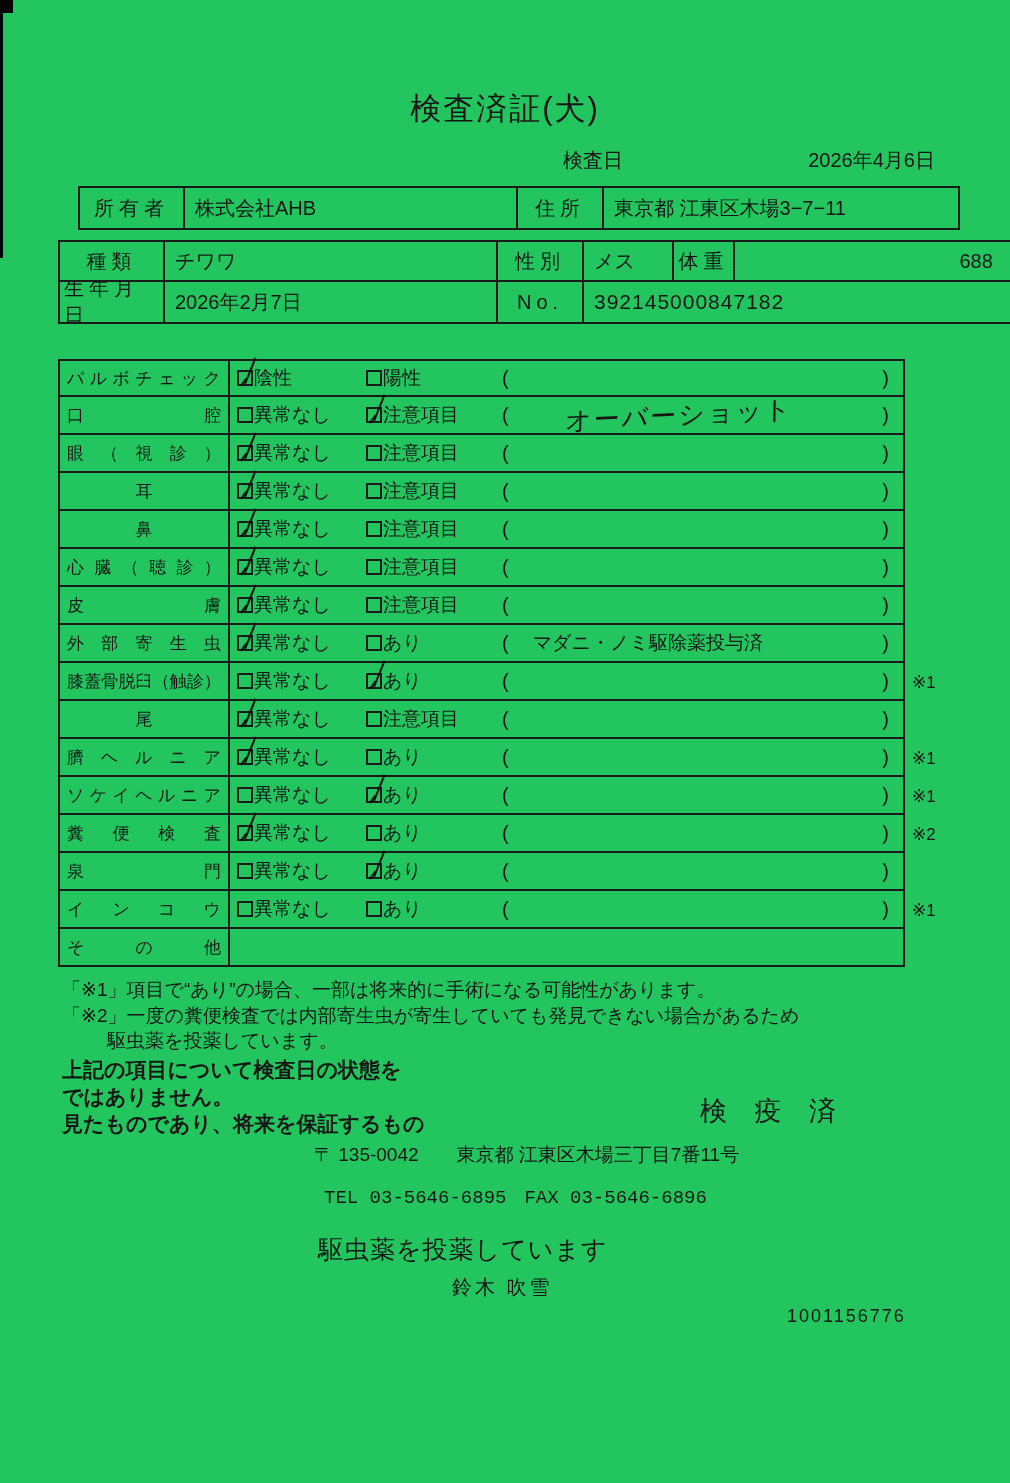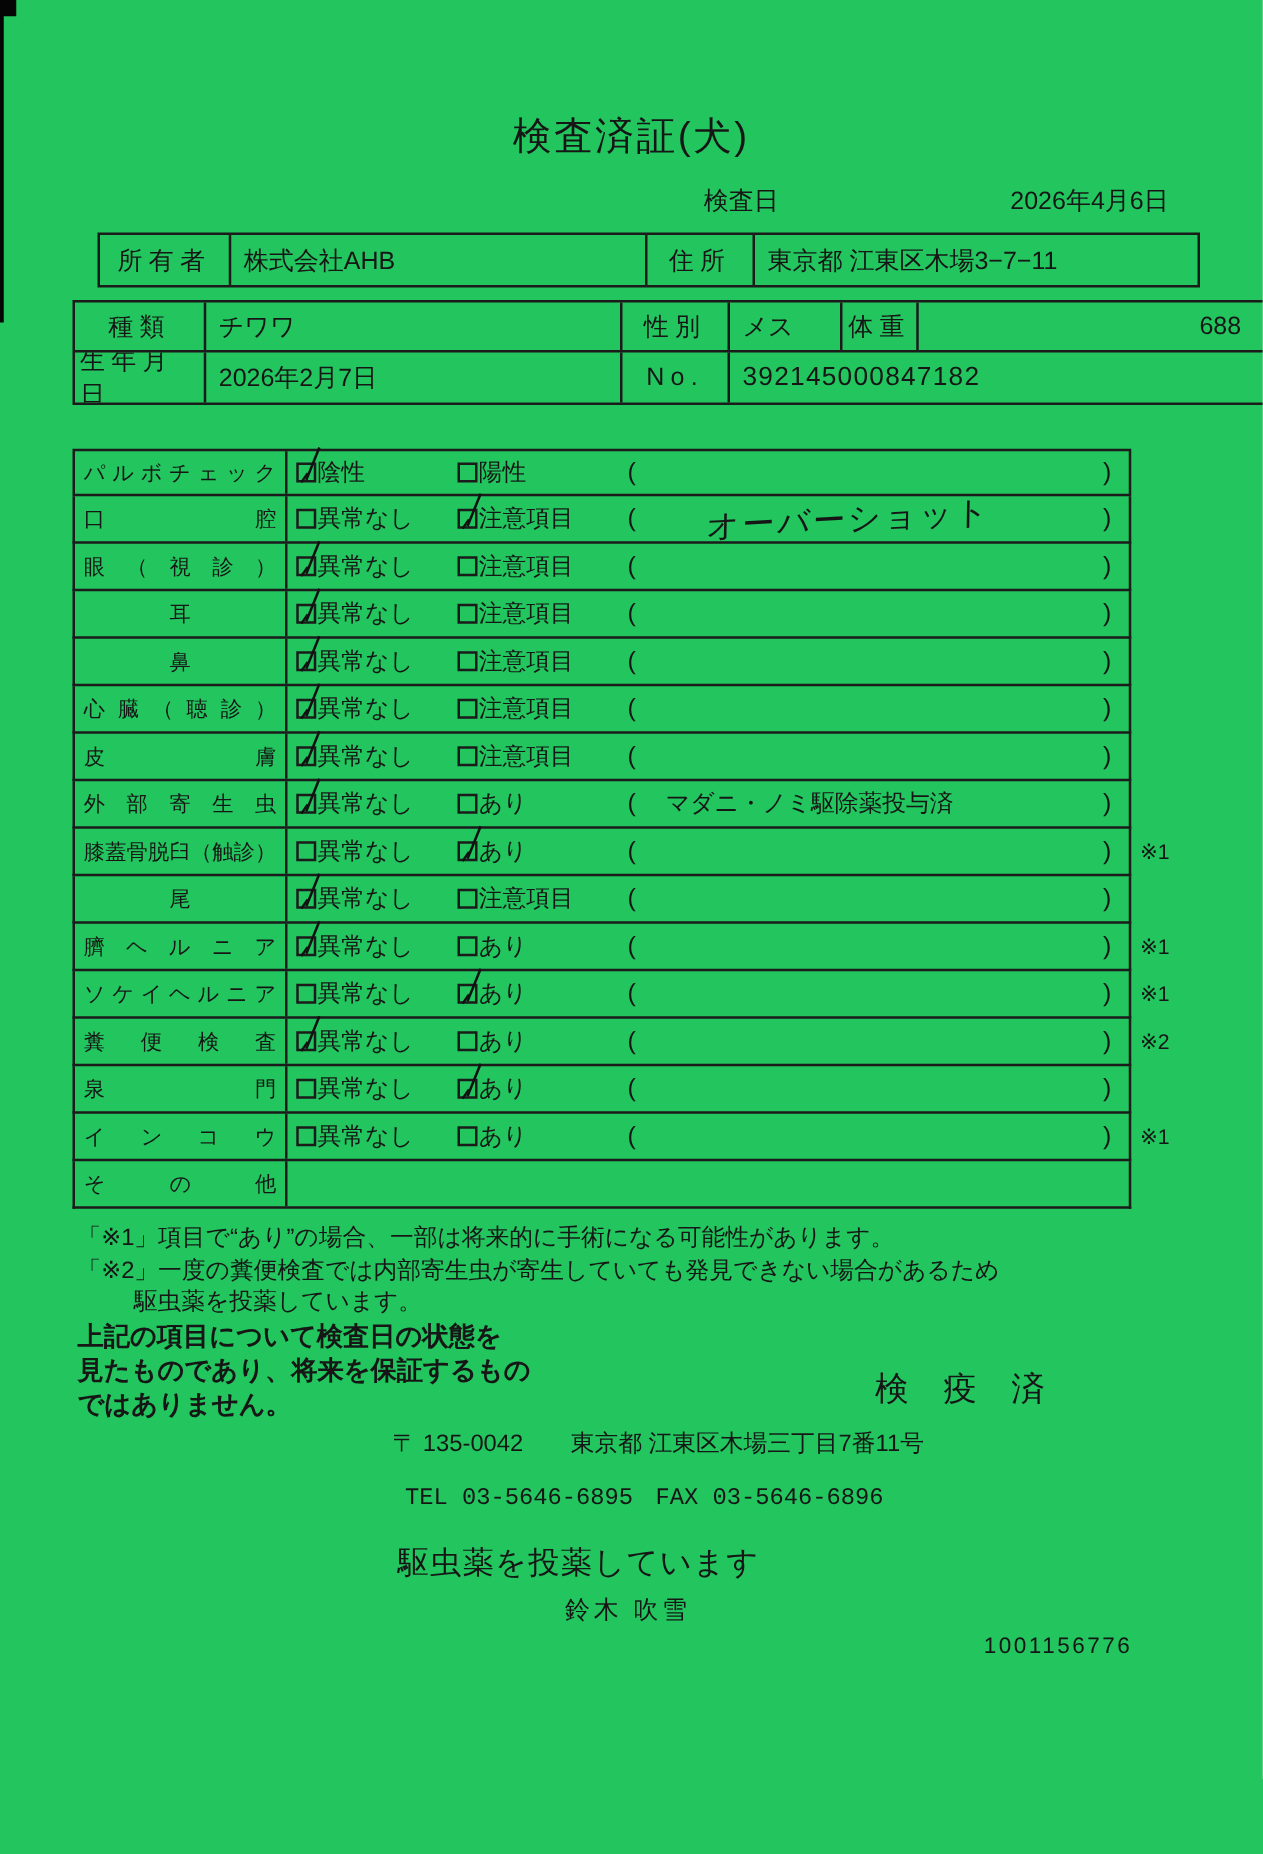--- a/index.html
+++ b/index.html
@@ -560,22 +560,22 @@
     <div class="mark"></div>
   </div>
 </div>
 
   <div class="note1">「※1」項目で“あり”の場合、一部は将来的に手術になる可能性があります。</div>
   <div class="note2">「※2」一度の糞便検査では内部寄生虫が寄生していても発見できない場合があるため</div>
   <div class="note2b">駆虫薬を投薬しています。</div>
 
   <div class="disclaimer">
     <div>上記の項目について検査日の状態を</div>
+    <div>ではありません。</div>
     <div>見たものであり、将来を保証するもの</div>
-    <div>ではありません。</div>
   </div>
 
   <div class="quarantine">検 疫 済</div>
 
   <div class="postal-line">
     <span>〒 135-0042</span>
     <span>東京都 江東区木場三丁目7番11号</span>
   </div>
 
   <div class="tel-line">

